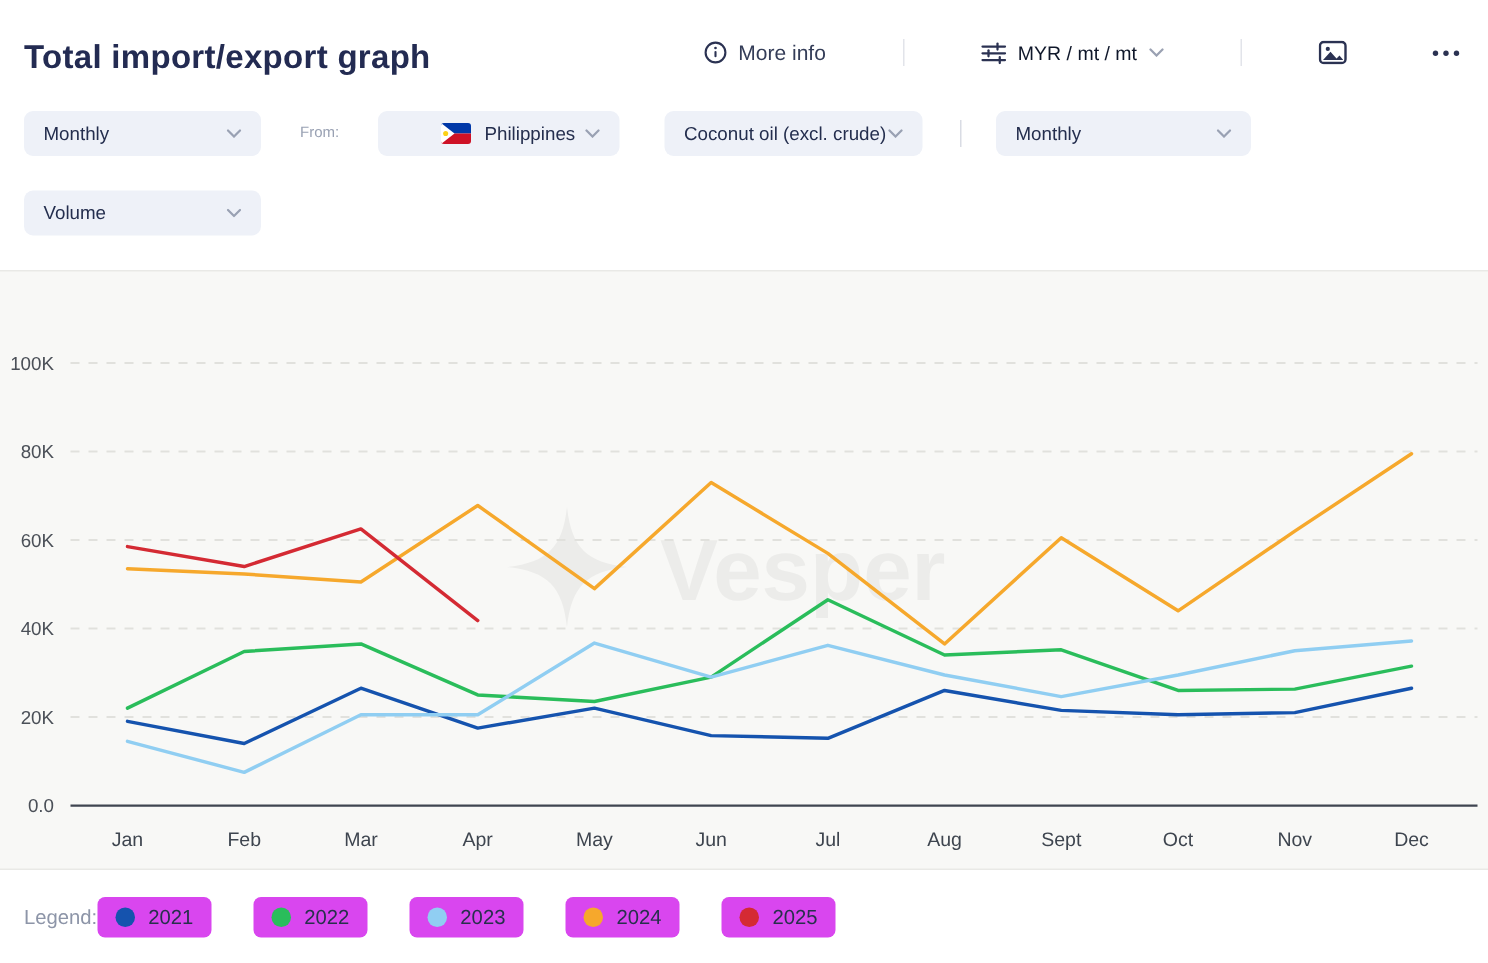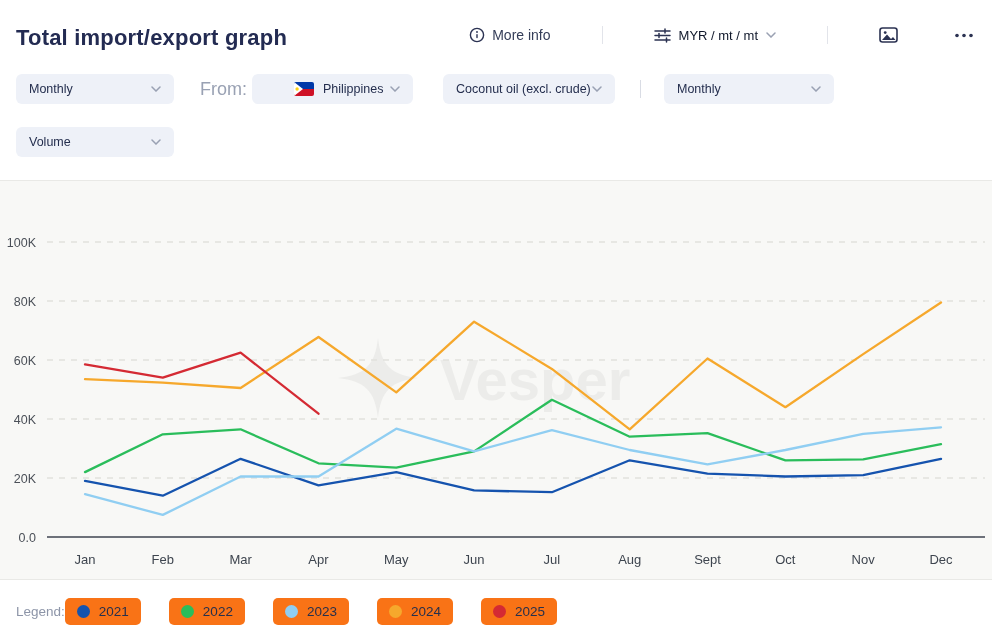--- a/index.html
+++ b/index.html
@@ -29,39 +29,39 @@
   .ellipsis-btn { margin-left:32px; }
   
   .pill {
     position:absolute; height:30px; background:#eef1f8; border-radius:6px;
     display:flex; align-items:center; justify-content:space-between;
     padding:0 13px; font-size:12.5px; color:#242e4e; cursor:pointer;
   }
   .pill .pill-label { display:flex; align-items:center; gap:9px; }
   .from-label {
     position:absolute; left:200px; top:74px; line-height:30px;
-    font-size:18px; color:#99a1b3;
+    font-size:10px; color:#99a1b3;
   }
   .filter-divider { position:absolute; left:640px; top:80px; width:1px; height:18px; background:#d9dce4; }
   .flag { border-radius:2px; overflow:hidden; display:block; }
   
   .chart-panel {
     position:absolute; left:0; top:180px; width:992px; height:400px;
     background:#f8f8f6; border-top:1px solid #e9e9e6; border-bottom:1px solid #e9e9e6;
   }
   .chart-panel svg { display:block; }
   
   .legend-row {
     position:absolute; left:16px; top:598px;
     display:flex; align-items:center;
   }
   .legend-label { font-size:13.5px; color:#8d95a8; }
   .legend-chips { display:flex; align-items:center; gap:28px; }
   .chip {
-    height:27px; background:#f97316; border-radius:5px;
+    height:27px; background:#d946ef; border-radius:5px;
     display:flex; align-items:center; gap:9px; padding:0 12px;
     font-size:13.5px; color:#27304c; cursor:pointer;
   }
   .chip .dot { width:13px; height:13px; border-radius:50%; }
 </style>
 </head>
 <body>
 
 <div class="page-title">Total import/export graph</div>
 

